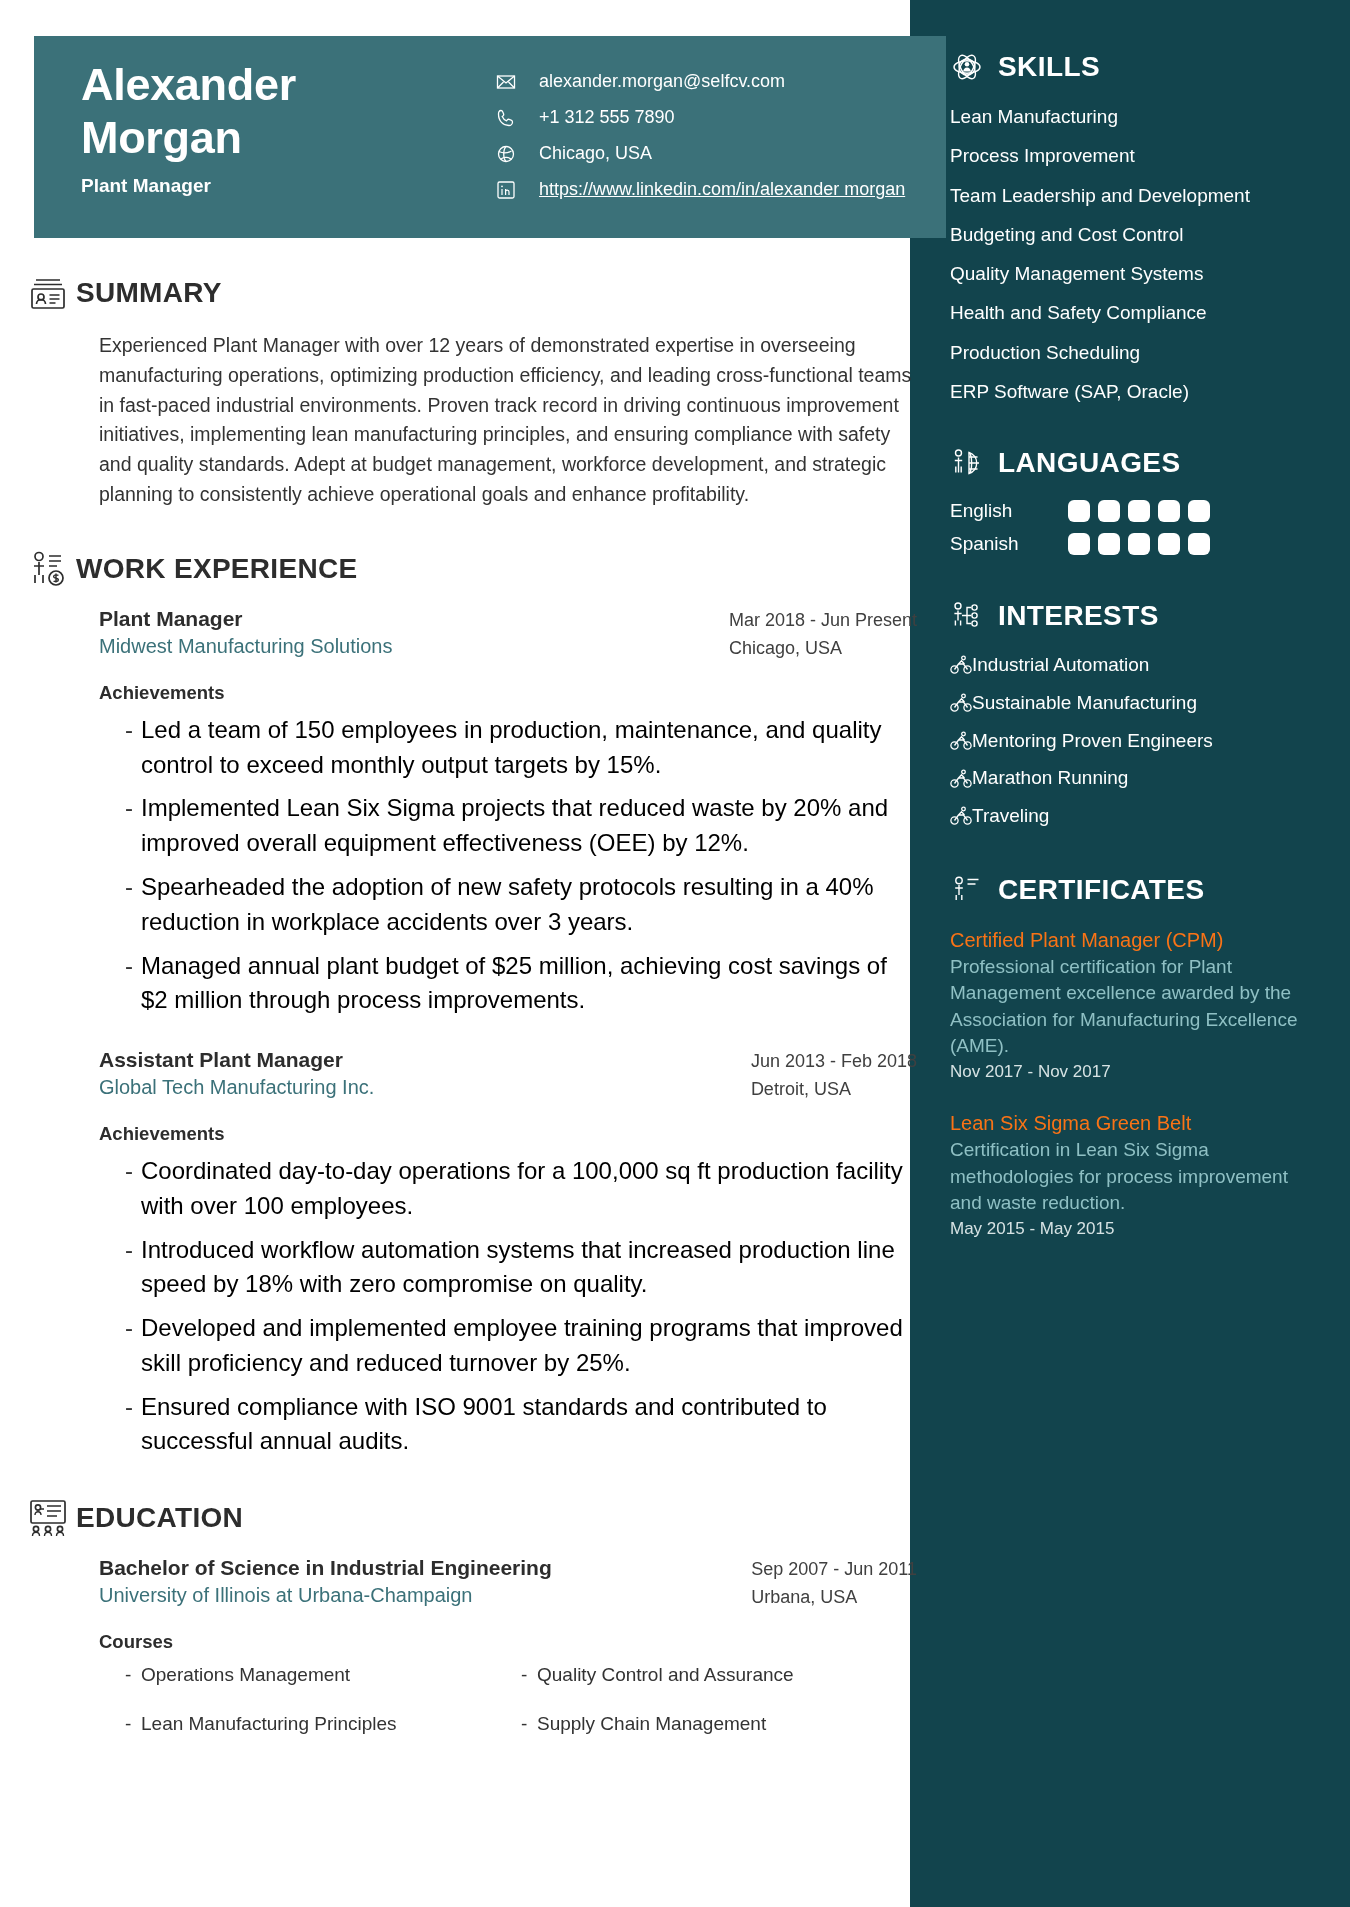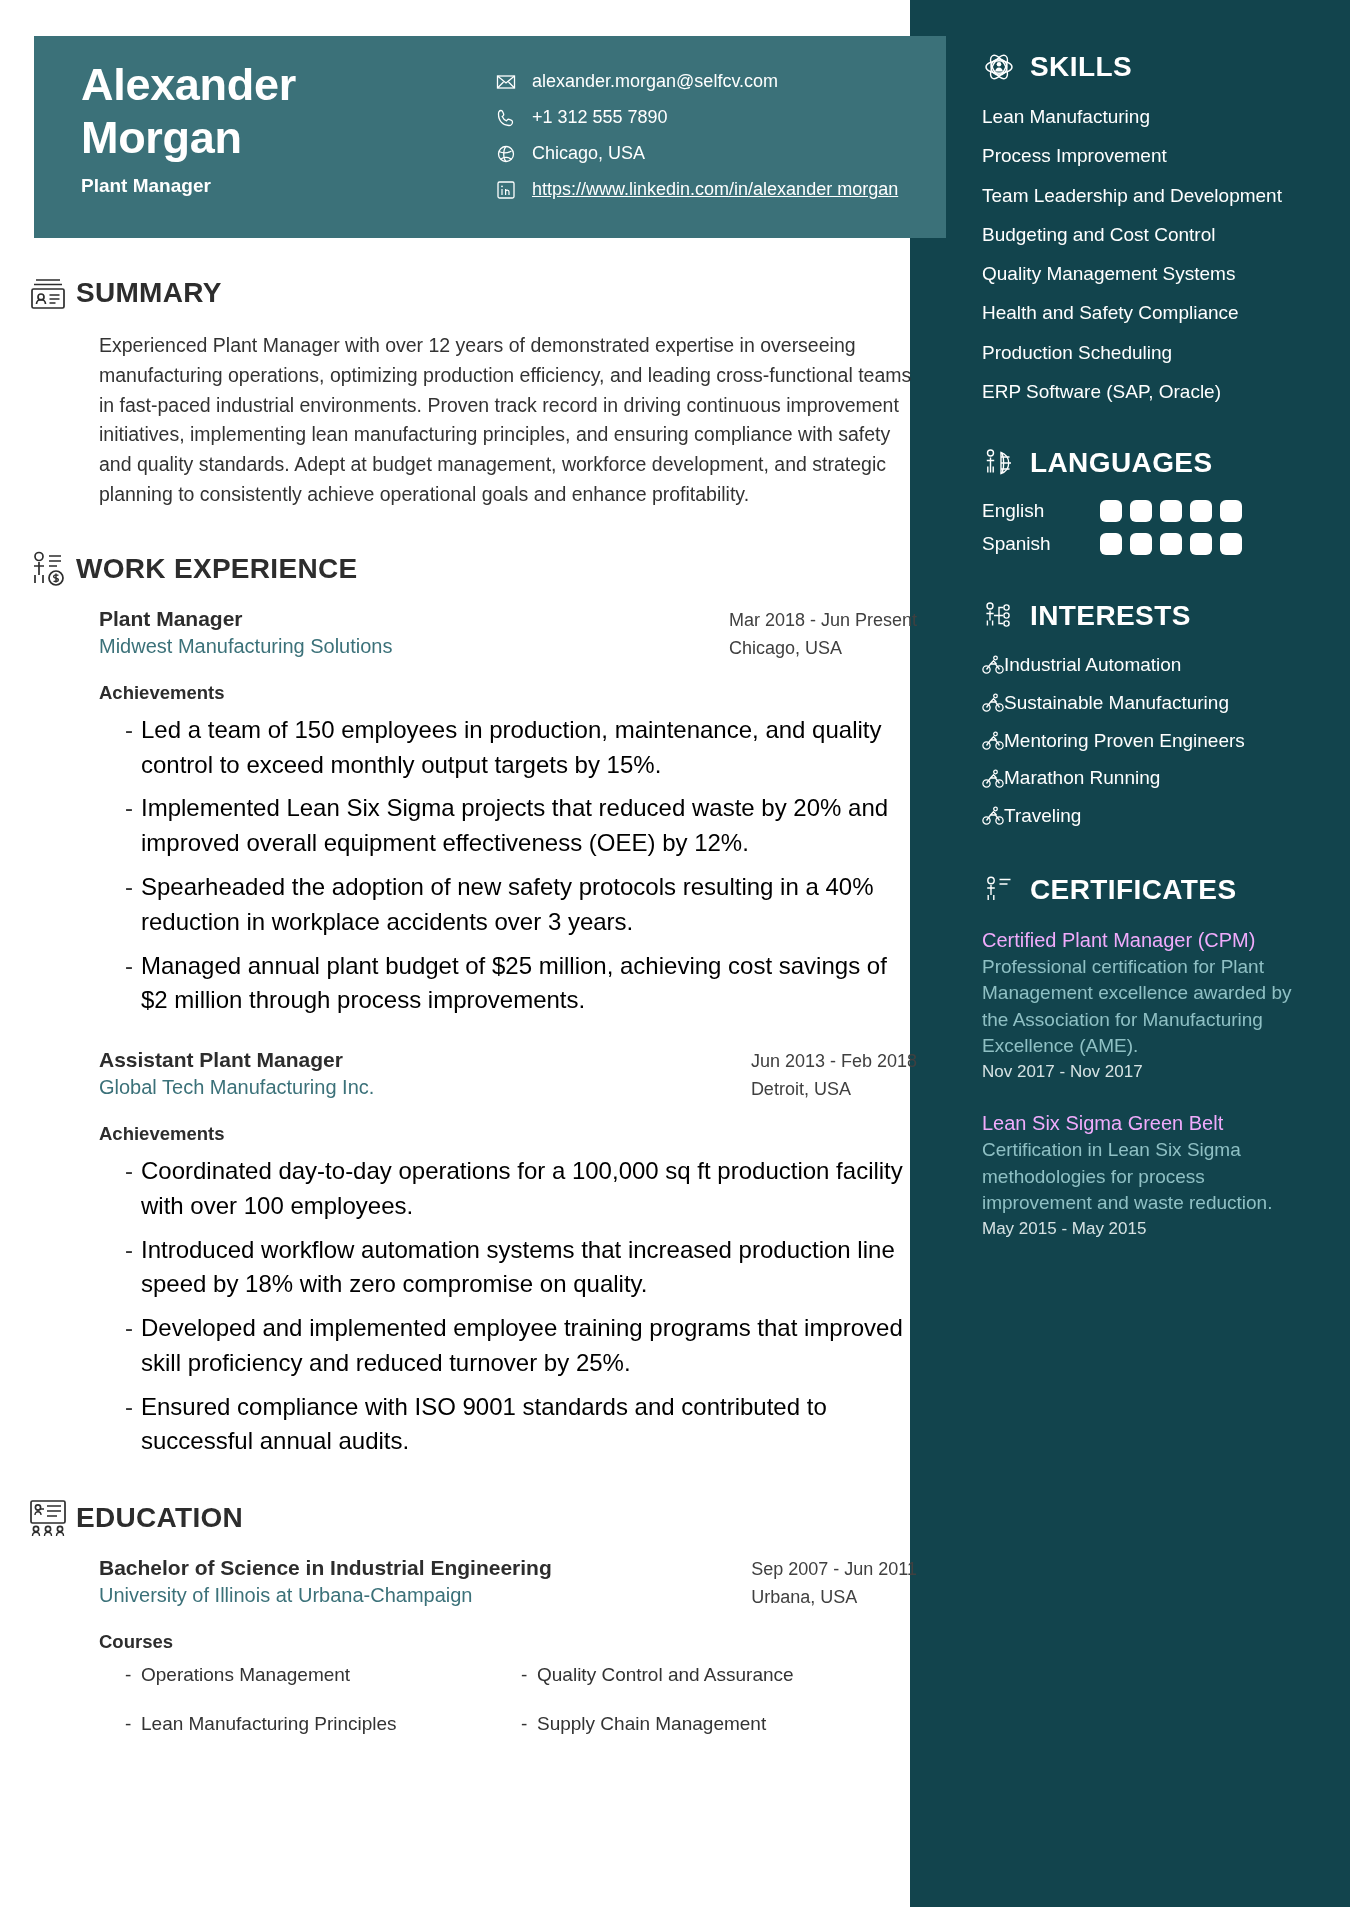--- a/index.html
+++ b/index.html
@@ -24,21 +24,21 @@
   .sidebar {
     position: absolute;
     top: 0;
     right: 0;
     width: 440px;
     height: 1907px;
     background: #12444d;
     padding: 50px 40px 40px 40px;
   }
 
-  .side-section { margin-bottom: 34px; margin-left: 32px; }
+  .side-section { margin-bottom: 34px; }
 
   .side-head {
     display: flex;
     align-items: center;
     gap: 14px;
     margin-bottom: 20px;
   }
   .side-head h2 {
     font-size: 28px;
     font-weight: 800;
@@ -83,21 +83,21 @@
     color: #ffffff;
     font-size: 19px;
     line-height: 1.3;
   }
   .interest-item .mini-icon { flex: 0 0 22px; width: 22px; height: 22px; }
   .interest-item .mini-icon svg { display: block; width: 22px; height: 22px; }
 
   
   .cert { margin-bottom: 26px; }
   .cert-title {
-    color: #f0abfc;
+    color: #f97316;
     font-size: 20px;
     line-height: 1.38;
   }
   .cert-desc {
     color: #8fc0c4;
     font-size: 19px;
     line-height: 1.38;
   }
   .cert-date {
     color: #d7e3e4;
@@ -132,21 +132,21 @@
     color: #ffffff;
     margin-top: 11px;
   }
   .contacts {
     margin-top: 12px;
     width: 420px;
   }
   .contact-row {
     display: flex;
     align-items: flex-start;
-    gap: 16px;
+    gap: 23px;
     margin-bottom: 13px;
     color: #ffffff;
     font-size: 18px;
     line-height: 1.28;
   }
   .contact-row .c-icon { flex: 0 0 20px; width: 20px; height: 20px; margin-top: 2px; }
   .contact-row .c-icon svg { display: block; width: 20px; height: 20px; }
   .contact-row a, .contact-row .link {
     color: #ffffff;
     text-decoration: underline;

